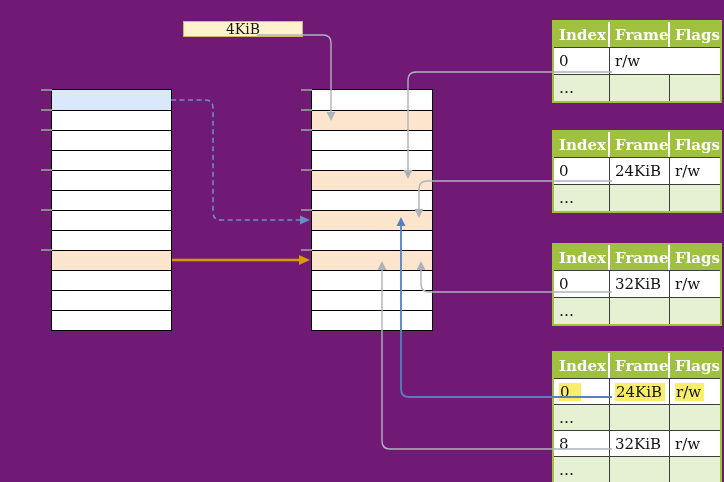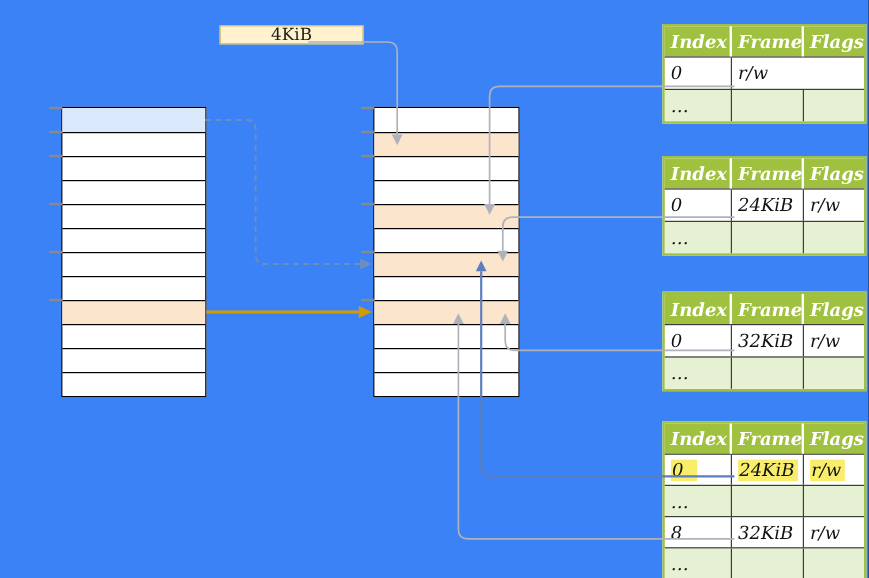--- a/index.html
+++ b/index.html
@@ -1,17 +1,17 @@
 <!DOCTYPE html>
 <html style="--green: #9FC13F; --ltgreen: #E6F0D2; --blue-row: #DAE8FC; --orange-row: #FCE5CD; --hl: #F9EE6B; --label-fill: #FFF2CC; --label-border: #C9B871; --arrow-gray: #AFB2BA; --arrow-blue: #6C8EBF; --arrow-blue-solid: #5B7EBE; --arrow-orange: #D79B00; --tick: #8A8A8A;"><head>
 <meta charset="utf-8">
 <style>
   html,body{margin:0;padding:0;background:#000;}
   #canvas{
-    position:relative;width:724px;height:482px;background:#3b82f6;overflow:hidden;
+    position:relative;width:724px;height:482px;background:#701a75;overflow:hidden;
     font-family:"DejaVu Serif","Liberation Serif",serif;
   }
 
   
   .size-label{
     position:absolute;left:183px;top:21px;width:120px;height:16px;
     background:var(--label-fill);border:1px solid var(--label-border);
     box-sizing:border-box;display:flex;align-items:center;justify-content:center;
     font-size:14px;color:#1a1a1a;
   }
@@ -33,21 +33,21 @@
     position:absolute;left:552px;width:170px;box-sizing:border-box;
     background:#fff;border:2px solid var(--green);
   }
   #pt0{top:20px;} #pt1{top:130px;} #pt2{top:243px;} #pt3{top:351px;}
   .pt-row{display:flex;height:27px;box-sizing:border-box;}
   .pt-row + .pt-row{border-top:1px solid #3d3d3d;}
   #pt3 .pt-row{height:26px;}
   .pt-header{height:25px !important;background:var(--green);}
   .pt-cell{
     display:flex;align-items:center;box-sizing:border-box;
-    padding-left:5px;font-size:15px;color:#111;overflow:hidden;white-space:nowrap;font-style:italic;
+    padding-left:5px;font-size:15px;color:#111;overflow:hidden;white-space:nowrap;
   }
   .pt-cell.c0{width:56px;} .pt-cell.c1{width:60px;} .pt-cell.c2{flex:1;}
   .pt-row:not(.pt-header) .pt-cell.c0,
   .pt-row:not(.pt-header) .pt-cell.c1{border-right:1px solid #3d3d3d;}
   .pt-header .pt-cell{font-weight:bold;color:#fff;font-size:15px;}
   .pt-header .pt-cell.c0,.pt-header .pt-cell.c1{border-right:2px solid #fff;}
   .pt-row.shaded{background:var(--ltgreen);}
   .hl{background:var(--hl);display:inline-block;min-width:18px;padding:0 3px 0 1px;}
 
   

